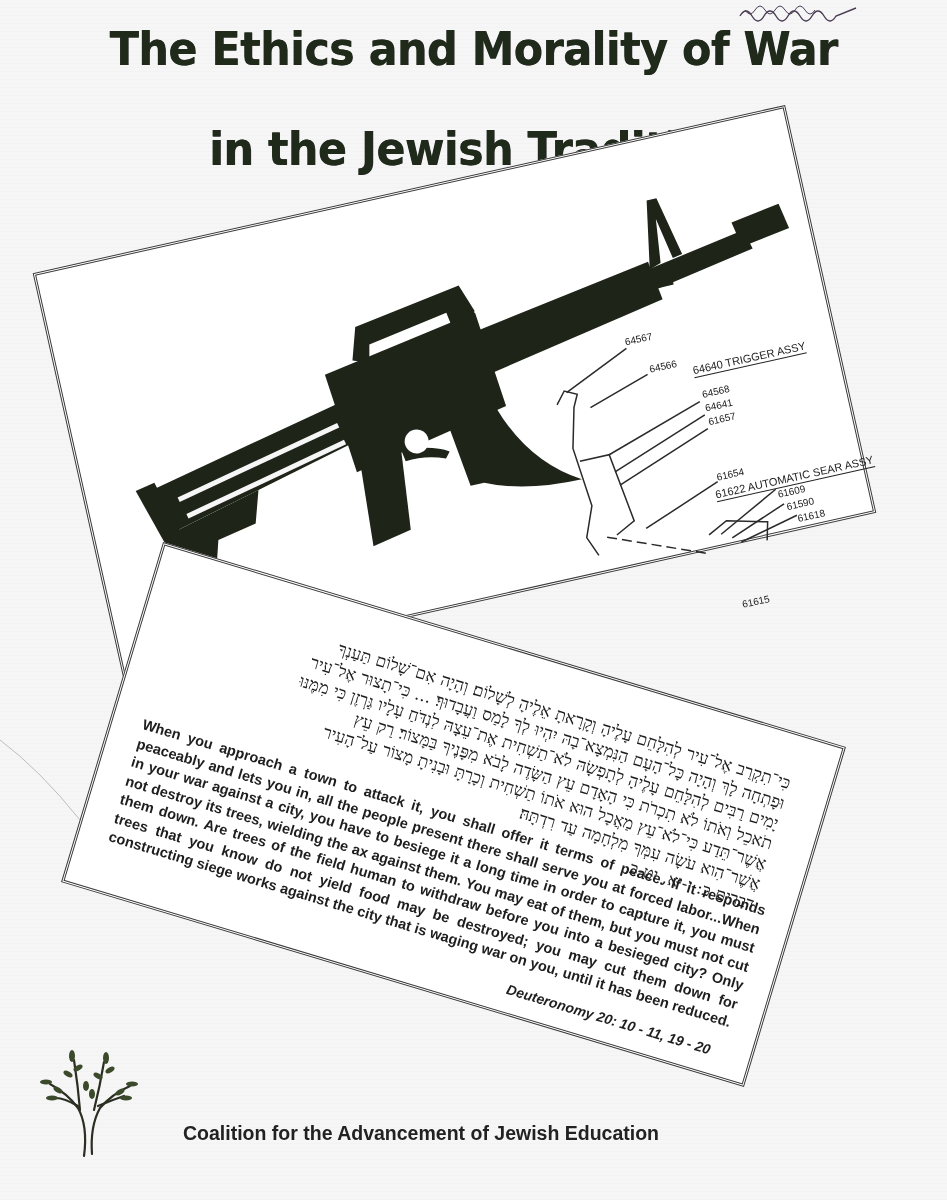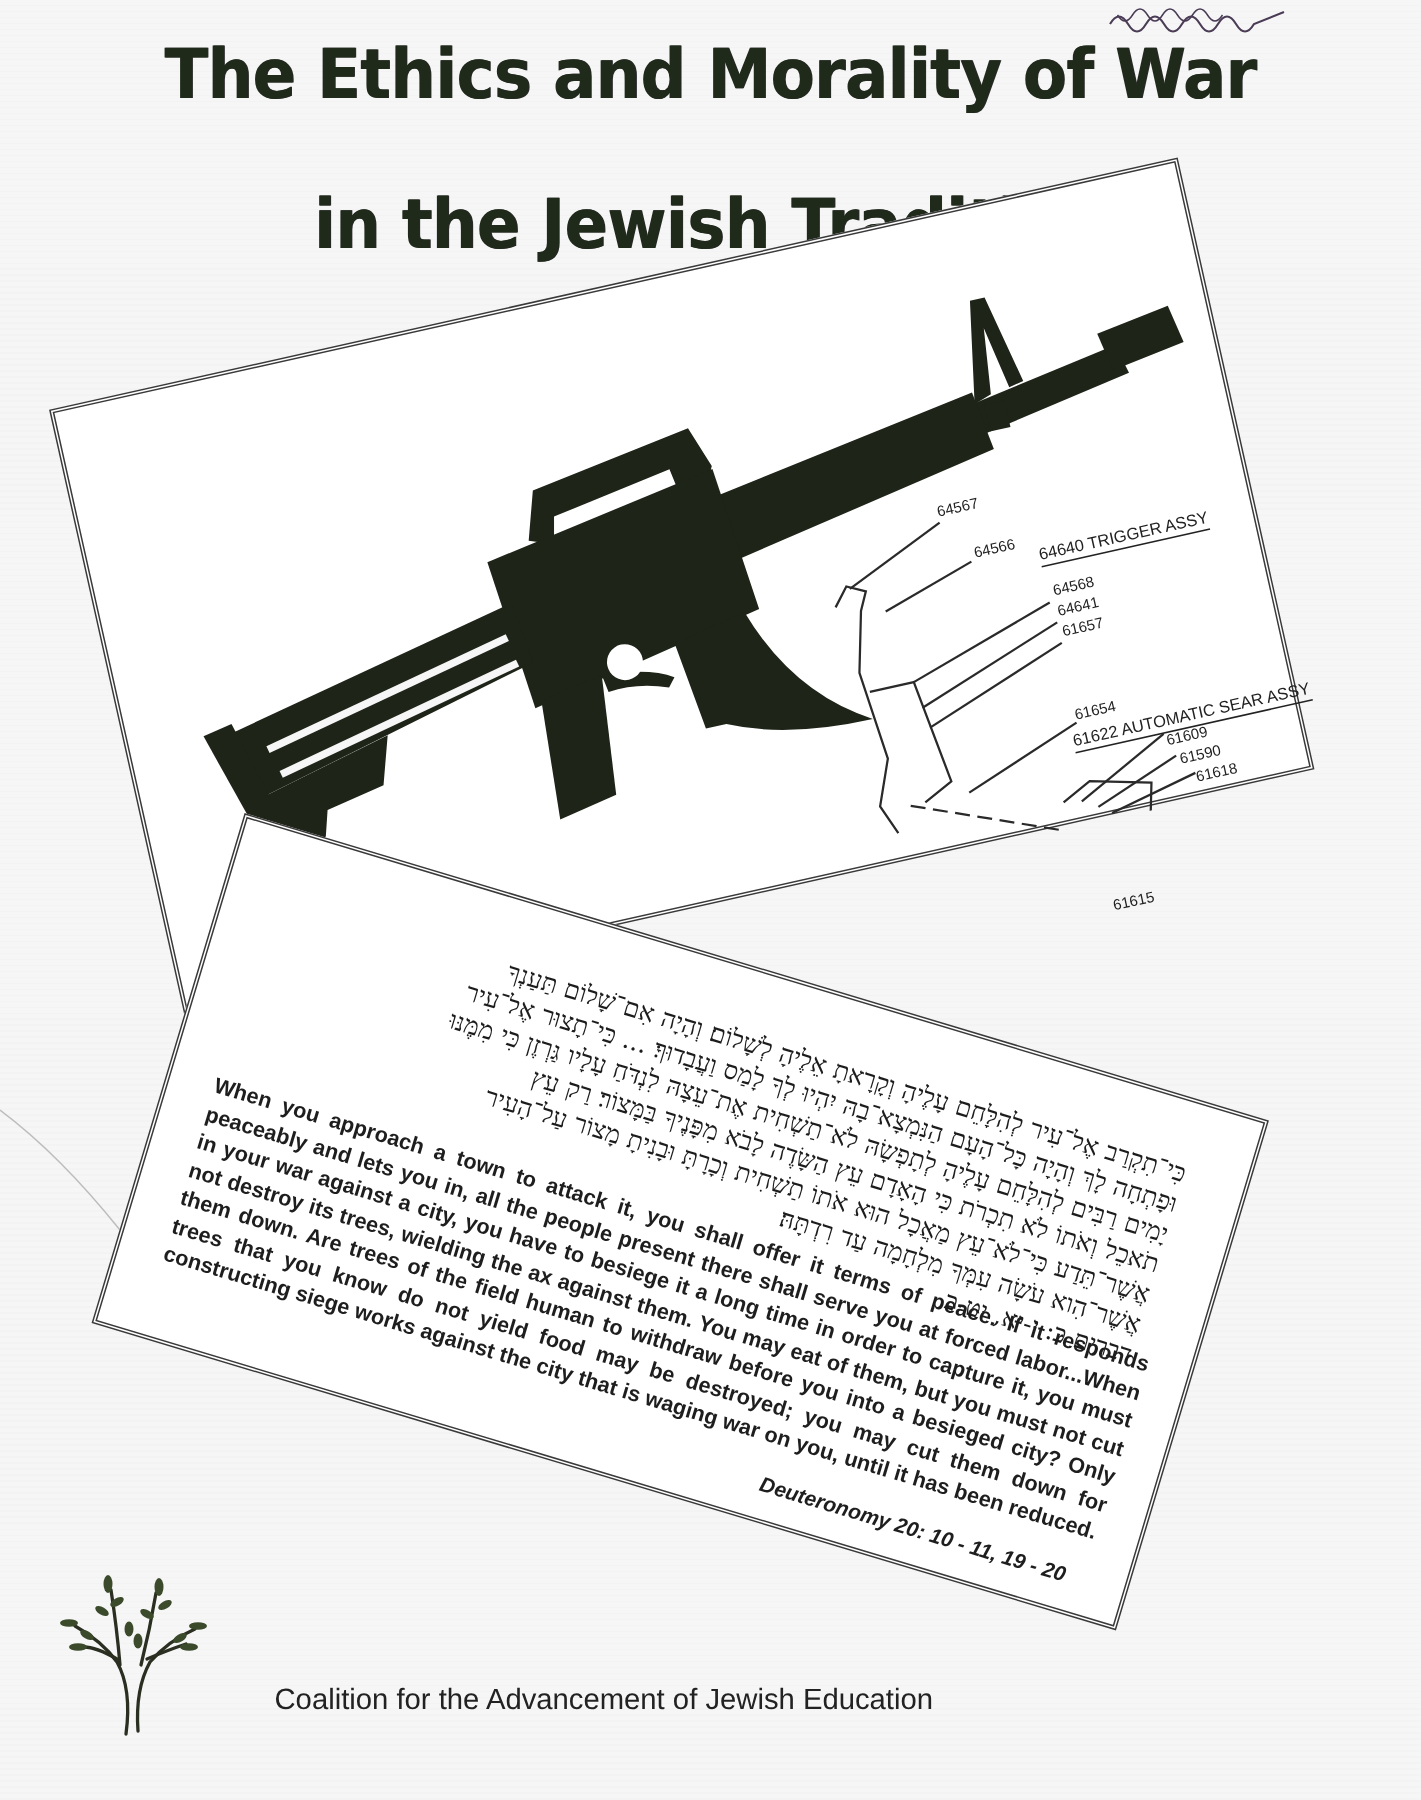--- a/index.html
+++ b/index.html
@@ -64,21 +64,21 @@
     text-align: justify;
   }
   .citation {
     position: absolute; right: 40px; top: 318px;
     font-family: "Liberation Sans", sans-serif; font-weight: bold; font-style: italic;
     font-size: 14px; color: #1e1e1e;
   }
   .logo { position: absolute; left: 38px; top: 1046px; width: 100px; height: 112px; }
   .org-name {
     position: absolute; left: 183px; top: 1122px;
-    font-family: "Liberation Sans", sans-serif; font-weight: normal;
+    font-family: "Liberation Sans", sans-serif; font-weight: bold;
     font-size: 19.5px; color: #222;
   }
   .crease { position: absolute; left: 0; top: 700px; width: 120px; height: 130px; }
 </style>
 </head>
 <body>
 
 <div class="page-lines"></div>
 
 <svg class="scribble" viewBox="0 0 130 24">

